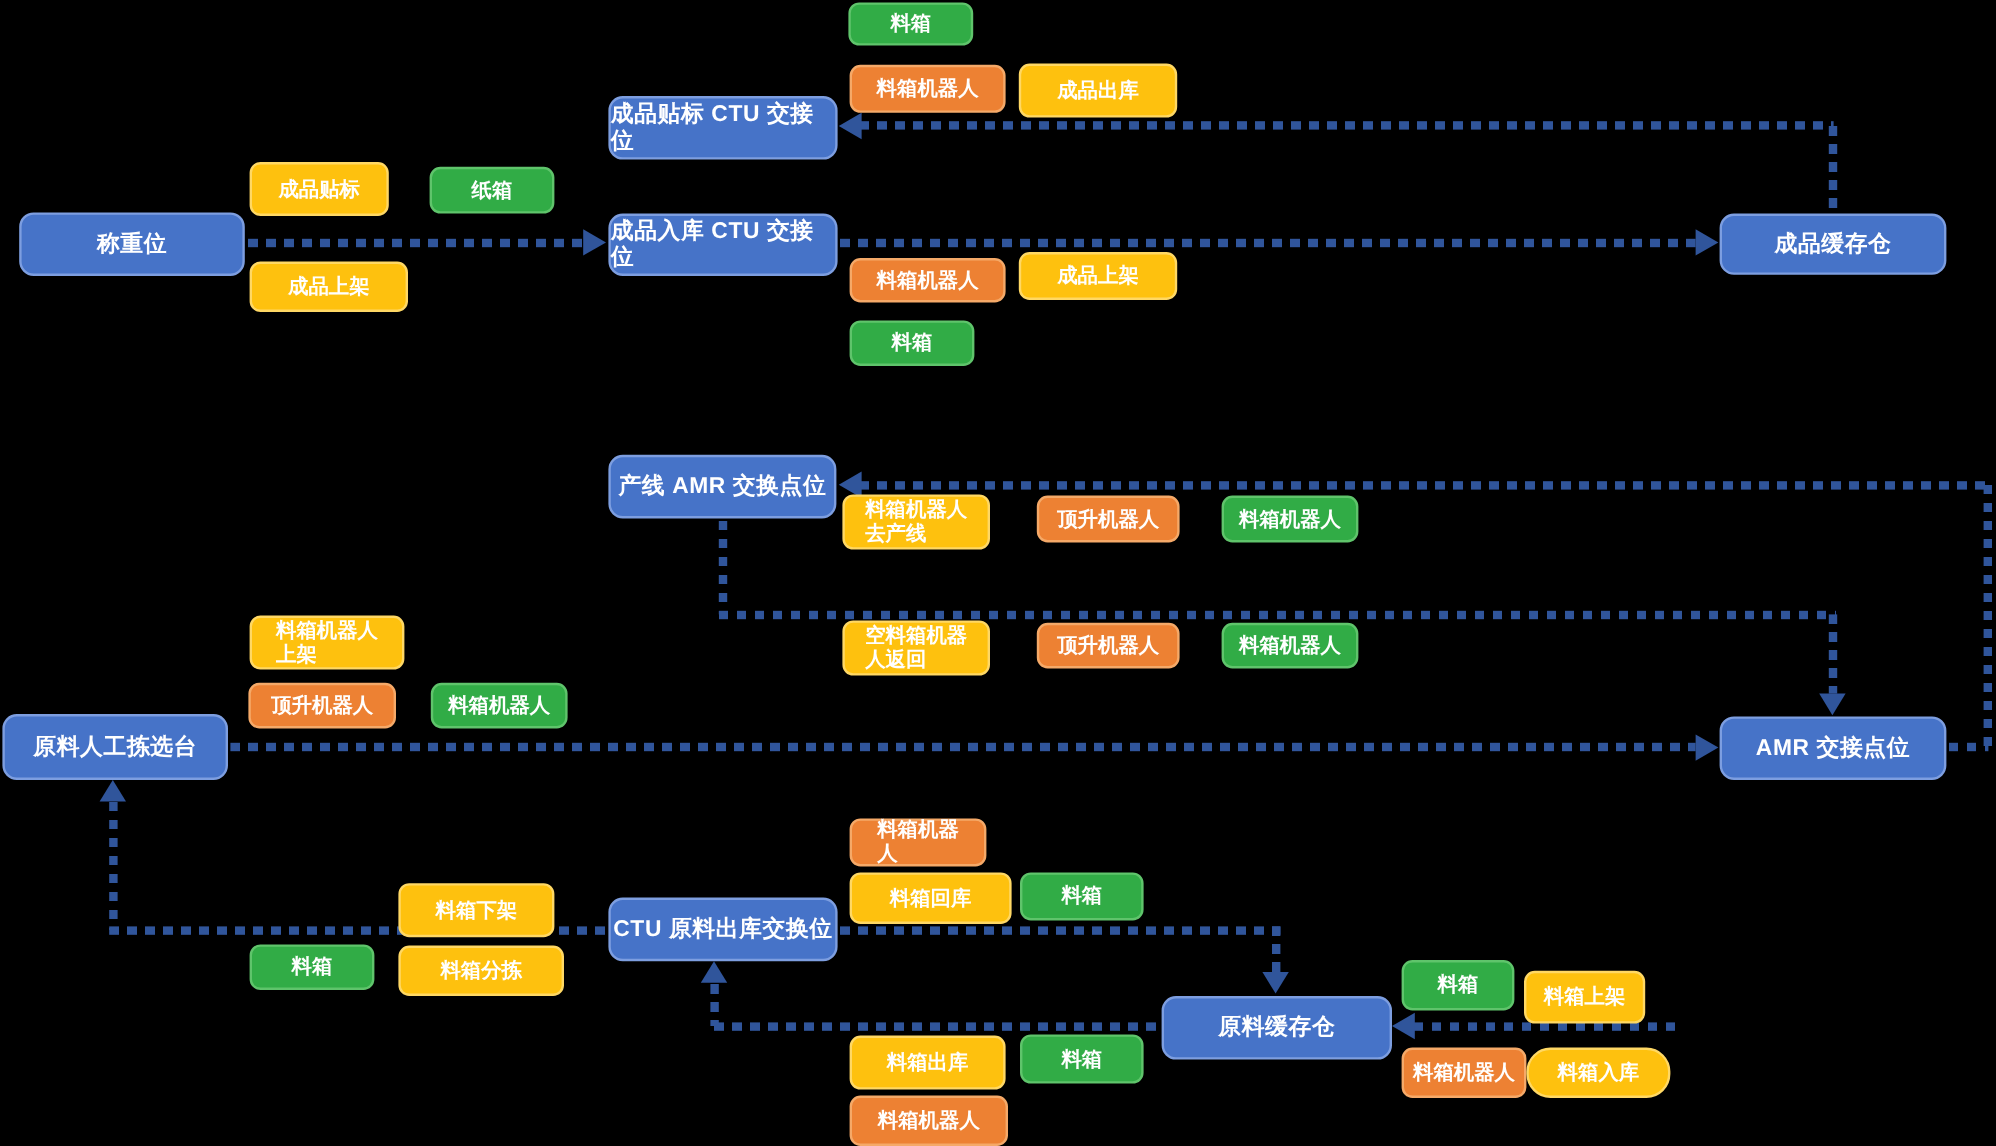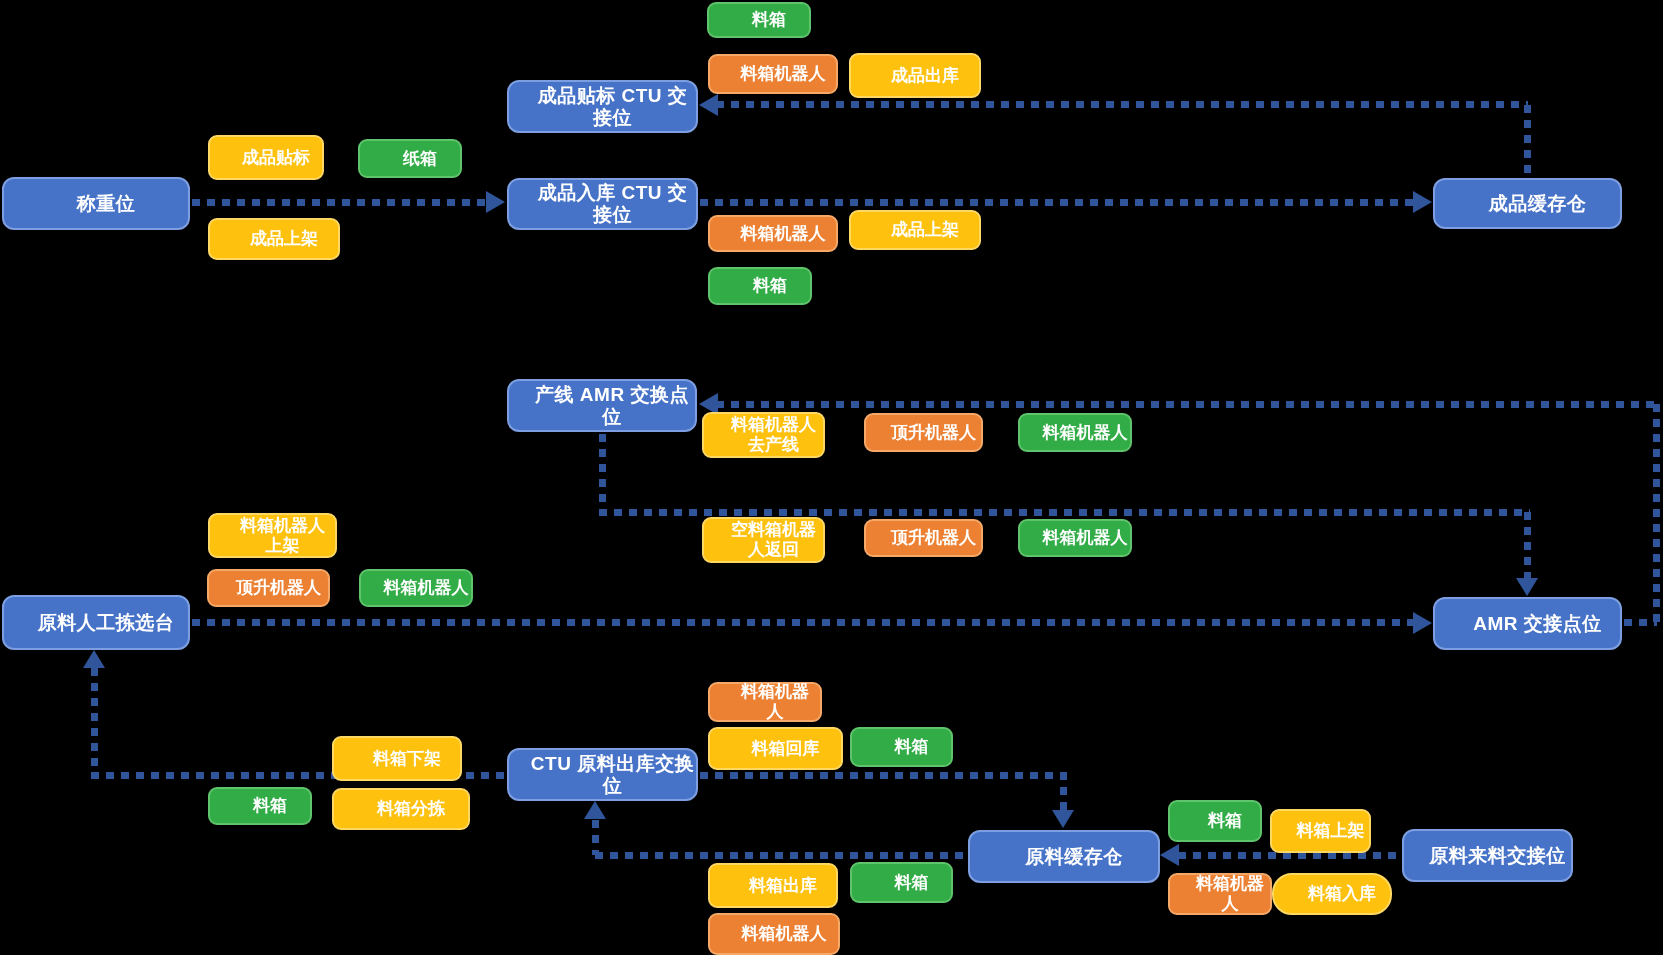--- a/index.html
+++ b/index.html
@@ -17,25 +17,23 @@
     width:1663px;height:955px;
     background:var(--bg);
     overflow:hidden;
     font-family:"Liberation Sans","DejaVu Sans",sans-serif;
   }
   .box{
     position:absolute;
     display:flex;align-items:center;justify-content:center;
     color:var(--text);
     font-weight:700;
-    text-align:center;
     white-space:pre-line;
     box-sizing:border-box;
     line-height:1.15;
-    padding-left:20px;
   }
   .node{
     background:var(--node);
     border:2.5px solid var(--node-b);
     border-radius:12px;
     font-size:19px;
     letter-spacing:0.5px;
   }
   .tag{
     border-radius:9px;
@@ -113,23 +111,22 @@
 人</div>
     <div class="box tag c-yellow" style="left: 708px; top: 727px; width: 135px; height: 43px;">料箱回库</div>
     <div class="box tag c-green" style="left: 850px; top: 727px; width: 103px; height: 40px;">料箱</div>
     <div class="box tag c-yellow" style="left: 708px; top: 863px; width: 130px; height: 45px;">料箱出库</div>
     <div class="box tag c-green" style="left: 850px; top: 862px; width: 103px; height: 41px;">料箱</div>
     <div class="box tag c-orange" style="left: 708px; top: 913px; width: 132px; height: 42px;">料箱机器人</div>
     <div class="box tag c-green" style="left: 1168px; top: 800px; width: 94px; height: 42px;">料箱</div>
     <div class="box tag c-yellow" style="left: 1270px; top: 809px; width: 101px; height: 44px;">料箱上架</div>
     <div class="box tag c-orange" style="left: 1168px; top: 873px; width: 104px; height: 42px;">料箱机器人</div>
     <div class="box tag c-yellow" style="left: 1272px; top: 873px; width: 120px; height: 42px; border-radius: 20px;">料箱入库</div>
-    <div class="box node" style="left: 2px; top: 177px; width: 188px; height: 53px;">称重位</div>
+    <div class="box node" style="left: 16px; top: 177px; width: 188px; height: 53px;">称重位</div>
     <div class="box node" style="left: 507px; top: 80px; width: 191px; height: 53px;">成品贴标 CTU 交接位</div>
     <div class="box node" style="left: 507px; top: 178px; width: 191px; height: 52px;">成品入库 CTU 交接位</div>
     <div class="box node" style="left: 1433px; top: 178px; width: 189px; height: 51px;">成品缓存仓</div>
     <div class="box node" style="left: 507px; top: 379px; width: 190px; height: 53px;">产线 AMR 交换点位</div>
     <div class="box node" style="left: 2px; top: 595px; width: 188px; height: 55px;">原料人工拣选台</div>
     <div class="box node" style="left: 1433px; top: 597px; width: 189px; height: 53px;">AMR 交接点位</div>
     <div class="box node" style="left: 968px; top: 830px; width: 192px; height: 53px;">原料缓存仓</div>
     <div class="box node" style="left: 507px; top: 748px; width: 191px; height: 53px;">CTU 原料出库交换位</div>
-    <div class="box node" style="left: 1402px; top: 829px; width: 171px; height: 53px;">原料来料交接位</div>
   </div>
 
 </body></html>

